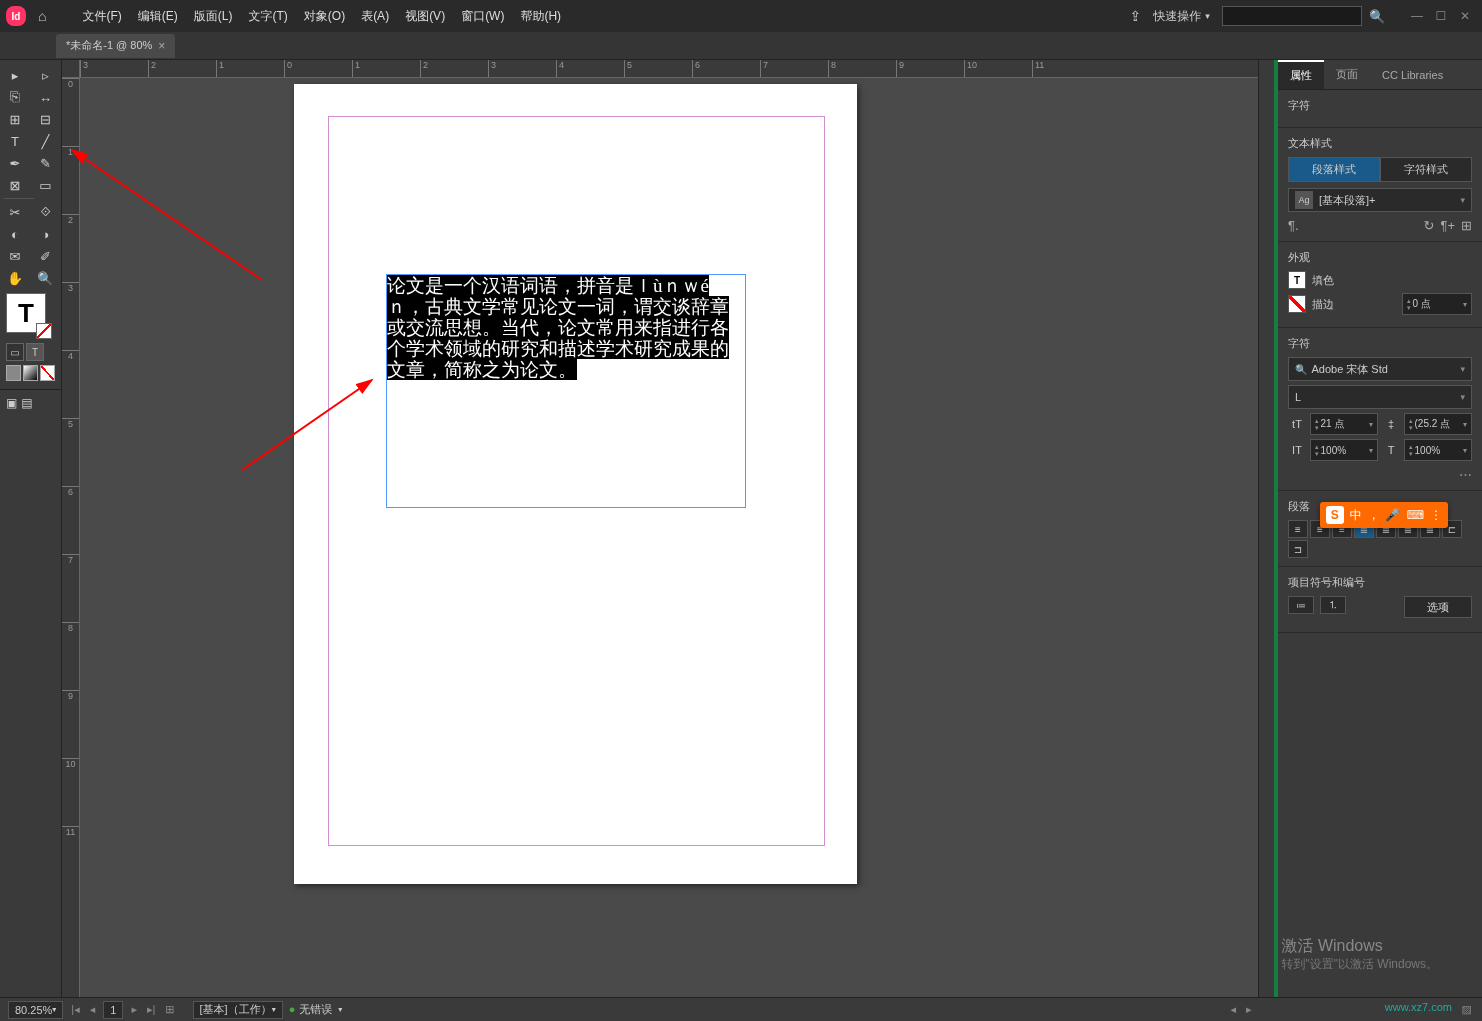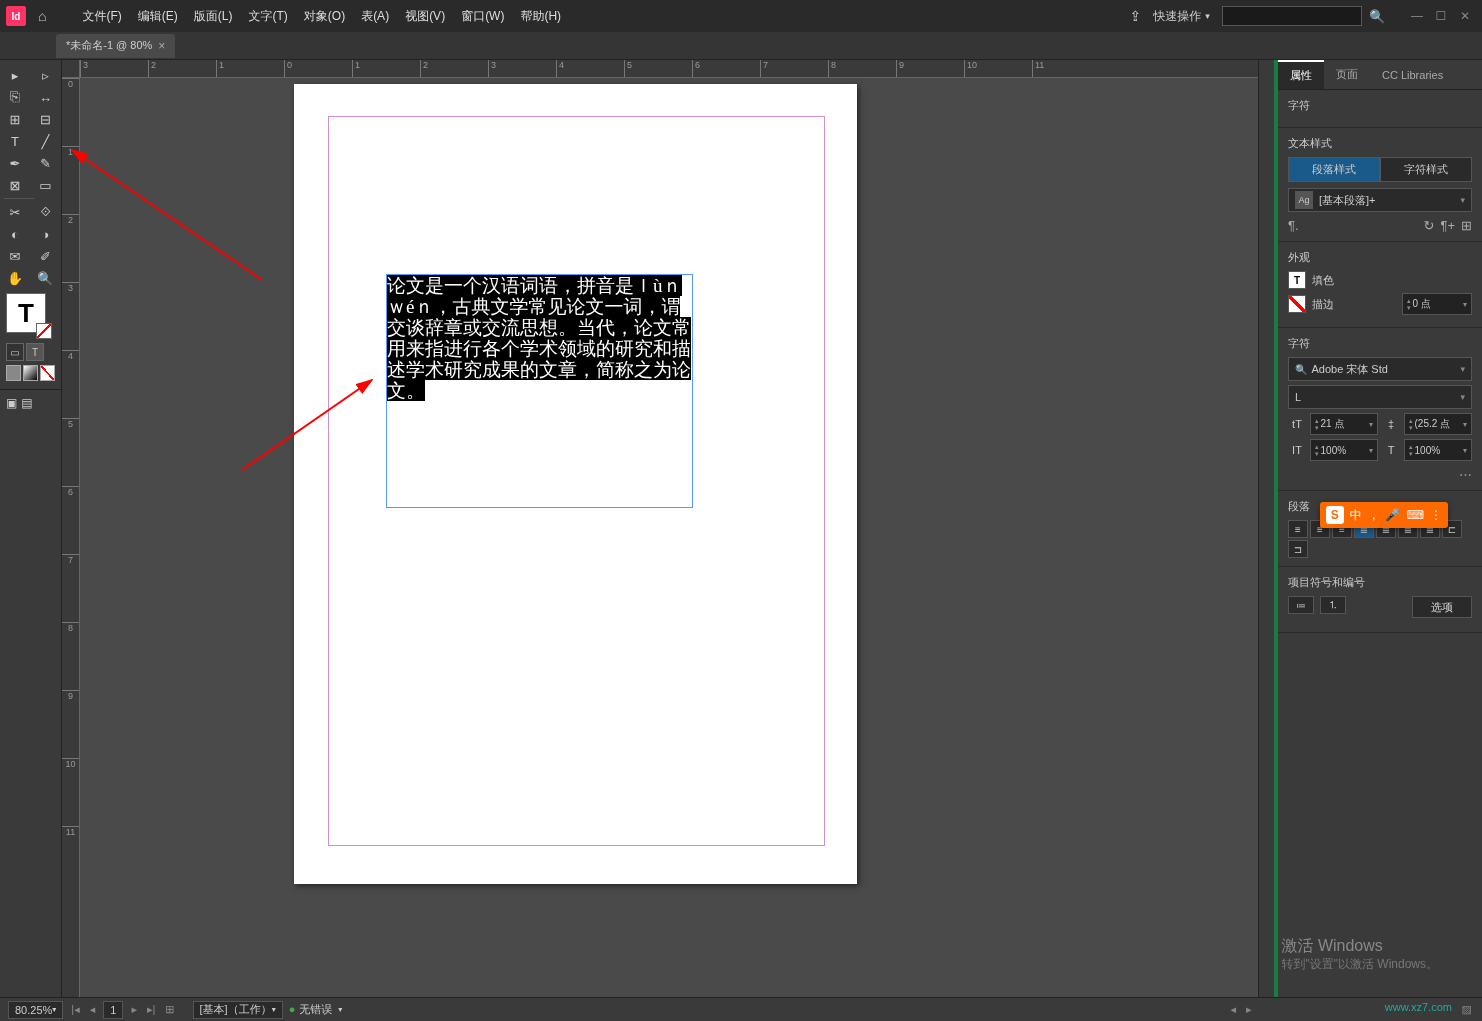--- a/index.html
+++ b/index.html
@@ -1,20 +1,20 @@
 <!DOCTYPE html>
 <html><head>
 <meta charset="utf-8">
 <style>
 * { margin: 0; padding: 0; box-sizing: border-box; user-select: none; }
 body { font-family: "Microsoft YaHei", sans-serif; background: #333; color: #ccc; width: 1482px; height: 1021px; overflow: hidden; position: relative; }
 
 
 .titlebar { height: 32px; background: #2a2a2a; display: flex; align-items: center; padding: 0 6px; }
-.titlebar .app-icon { width: 20px; height: 20px; background: #ff3366; border-radius: 2px; display: flex; align-items: center; justify-content: center; color: #fff; font-size: 10px; font-weight: bold; }
+.titlebar .app-icon { width: 20px; height: 20px; background: #ff3366; border-radius: 8px; display: flex; align-items: center; justify-content: center; color: #fff; font-size: 10px; font-weight: bold; }
 .titlebar .home-icon { margin-left: 12px; color: #ccc; font-size: 14px; }
 .titlebar .menu { display: flex; margin-left: 28px; }
 .titlebar .menu span { padding: 0 8px; font-size: 12px; color: #ddd; cursor: pointer; }
 .titlebar .right { margin-left: auto; display: flex; align-items: center; gap: 12px; }
 .titlebar .right .share-icon { color: #ccc; font-size: 14px; }
 .titlebar .workspace { font-size: 12px; display:flex; align-items:center; gap:4px; }
 .titlebar .search { width: 140px; height: 20px; background: #1a1a1a; border: 1px solid #555; }
 .titlebar .search-btn { color: #888; font-size: 13px; margin-left:-4px;}
 .winctl { display:flex; gap:2px; margin-left:8px;}
 .winctl span { width: 22px; height: 18px; display: flex; align-items: center; justify-content: center; color: #888; font-size: 12px; }
@@ -49,21 +49,21 @@
 
 .canvas-area { flex: 1; background: #4a4a4a; position: relative; overflow: hidden; }
 .ruler-h { position: absolute; top: 0; left: 18px; right: 0; height: 18px; background: #3a3a3a; border-bottom: 1px solid #666; display:flex; font-size:9px; color:#999; }
 .ruler-h .tick { position:relative; flex:none; width:68px; border-left:1px solid #777; padding-left:2px; line-height:10px;}
 .ruler-v { position: absolute; top: 18px; left: 0; width: 18px; bottom: 0; background: #3a3a3a; border-right: 1px solid #666; display:flex; flex-direction:column; font-size:9px; color:#999;}
 .ruler-v .tick { flex:none; height:68px; border-top:1px solid #777; text-align:center; line-height:10px;}
 .ruler-corner { position:absolute; top:0; left:0; width:18px; height:18px; background:#3a3a3a; border-right:1px solid #666; border-bottom:1px solid #666;}
 
 .page { position: absolute; top: 24px; left: 232px; width: 563px; height: 800px; background: #fff; box-shadow: 2px 2px 6px rgba(0,0,0,0.5); }
 .page-margin { position: absolute; top: 32px; left: 34px; right: 32px; bottom: 38px; border: 1px solid #d090d0; }
-.text-frame { position: absolute; top: 190px; left: 92px; width: 307px; height: 234px; border: 1px solid #5599ff; background:#fff; }
+.text-frame { position: absolute; top: 190px; left: 92px; width: 360px; height: 234px; border: 1px solid #5599ff; background:#fff; }
 .text-sel { background: #000; color: #fff; font-size: 19px; line-height: 21px; font-family: "SimSun","宋体",serif; padding: 0; }
 
 
 .arrow { position:absolute; pointer-events:none; }
 
 
 .vstrip { position:absolute; top:0; right:0; width:16px; bottom:0; background:#3a3a3a; border-left:1px solid #222; }
 
 
 .rpanel { width: 208px; background: #3a3a3a; border-left: 4px solid #15803d; overflow-y:auto; font-size:11px; }
@@ -361,21 +361,21 @@
         <div class="align-btn">⊏</div>
         <div class="align-btn">⊐</div>
       </div>
     </div>
     <div class="section">
       <div class="section-title">项目符号和编号</div>
       <div class="btn-row">
         <div class="align-btn" style="width:26px;">≔</div>
         <div class="align-btn" style="width:26px;">⒈</div>
         <span style="flex:1;"></span>
-        <div class="action-btn" style="flex:none; width:60px;">选项</div>
+        <div class="action-btn" style="flex:none; width:68px;">选项</div>
       </div>
     </div>
   </div>
 </div>
 
 <div class="statusbar">
   <div class="field">
       <span>80.25%</span>
       <span style="font-size:8px;">▾</span>
     </div>

